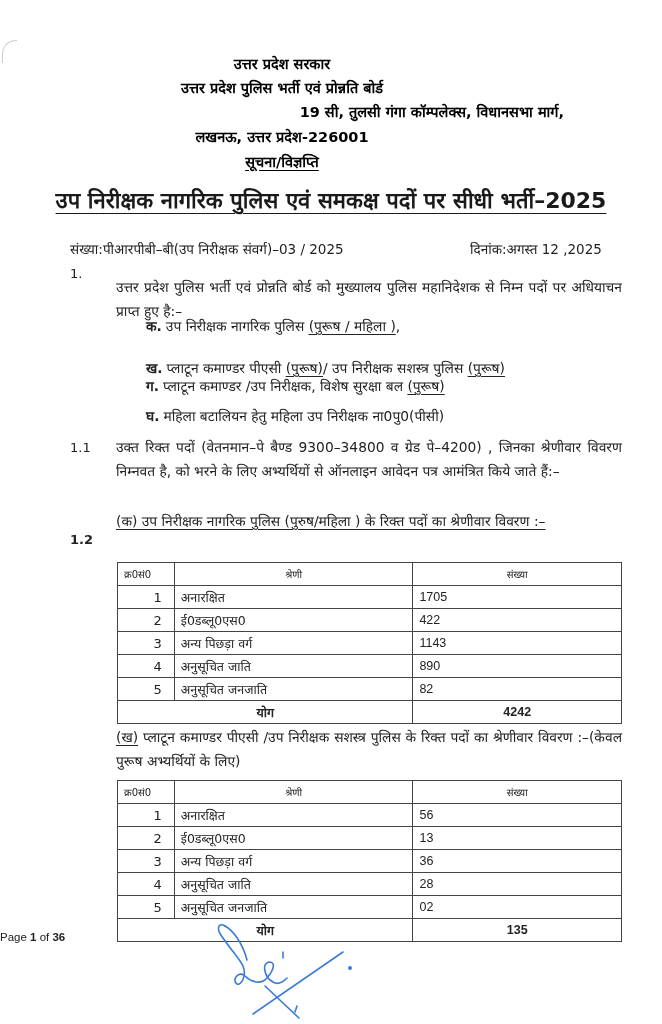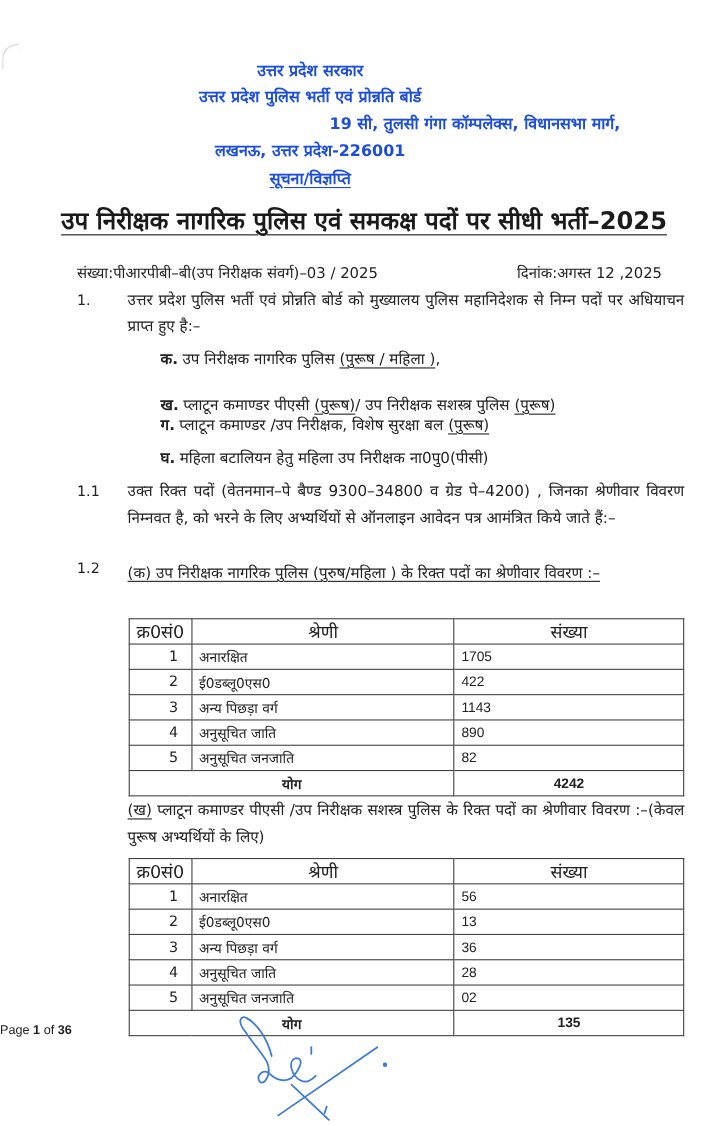--- a/index.html
+++ b/index.html
@@ -1,33 +1,33 @@
 <!DOCTYPE html>
 <html><head>
 <meta charset="utf-8">
 <style>
   html, body { margin: 0; padding: 0; }
   body {
     width: 662px; height: 1024px; background: #ffffff; position: relative; overflow: hidden;
     font-family: "DejaVu Sans", "Liberation Sans", sans-serif; color: #1a1a1a;
   }
   .abs { position: absolute; }
-  .center-line { position: absolute; left: 0; width: 564px; text-align: center; font-size: 14.5px; font-weight: bold; color: #1d4ed8; white-space: nowrap; }
+  .center-line { position: absolute; left: 0; width: 564px; text-align: center; font-size: 14.5px; font-weight: bold; color: #000000; white-space: nowrap; }
   .u { text-decoration: underline; text-underline-offset: 3px; }
   .title { position: absolute; left: 0; width: 662px; text-align: center; top: 184px; font-size: 22px; font-weight: bold; white-space: nowrap; }
   .title span { text-decoration: underline; text-underline-offset: 5px; text-decoration-thickness: 1px; }
   .txt { font-size: 13.5px; line-height: 23px; color: #222; white-space: nowrap; }
   .num { position: absolute; left: 70px; font-size: 13px; color: #222; }
   .para { position: absolute; left: 116px; width: 506px; font-size: 13.8px; line-height: 24px; color: #222; text-align: justify; }
   .subitem { position: absolute; left: 146px; font-size: 13.8px; color: #222; white-space: nowrap; }
   .subitem b { font-weight: bold; margin-right: 4px; }
   .ul { text-decoration: underline; text-underline-offset: 3px; }
   table.cat { position: absolute; border-collapse: collapse; font-size: 12.5px; color: #222; }
   table.cat td, table.cat th { border: 1px solid #444; padding: 0 6px; height: 22px; font-weight: normal; }
-  table.cat th { font-size: 16px; }
+  table.cat th { font-size: 10px; }
   table.cat td.sn { text-align: right; width: 38px; padding-right: 12px; font-size: 13px; }
   table.cat td.cat-name { width: 228px; text-align: left; }
   table.cat td.cnt { width: 198px; font-family: "Liberation Sans", sans-serif; font-size: 12.5px; }
   table.cat td.total-label { text-align: center; font-weight: bold; }
   table.cat td.total-val { text-align: center; font-weight: bold; font-family: "Liberation Sans", sans-serif; }
   .page-footer { position: absolute; top: 931px; left: 0; width: 586px; text-align: left; font-family: "Liberation Sans", sans-serif; font-size: 11.5px; color: #222; }
   .page-footer b { font-weight: bold; }
   .corner-mark { position: absolute; left: 2px; top: 40px; width: 14px; height: 22px; border-left: 1.5px solid #cfcfcf; border-top: 1.5px solid #cfcfcf; border-radius: 14px 0 0 0; }
 </style>
 </head>
@@ -40,39 +40,39 @@
 <div class="center-line" style="top:101px;text-align:right;">19 सी, तुलसी गंगा कॉम्पलेक्स, विधानसभा मार्ग,</div>
 <div class="center-line" style="top:126px;">लखनऊ, उत्तर प्रदेश-226001</div>
 <div class="center-line u" style="top:151px;">सूचना/विज्ञप्ति</div>
 
 <div class="title"><span>उप निरीक्षक नागरिक पुलिस  एवं समकक्ष पदों पर सीधी भर्ती–2025</span></div>
 
 <div class="abs txt" style="left:70px; top:238px;">संख्या:पीआरपीबी–बी(उप निरीक्षक संवर्ग)–03 / 2025</div>
 <div class="abs txt" style="left:470px; top:238px;">दिनांक:अगस्त 12 ,2025</div>
 
 <div class="num" style="top:266px;">1.</div>
-<div class="para" style="top:261px;">उत्तर प्रदेश पुलिस भर्ती एवं प्रोन्नति बोर्ड को मुख्यालय पुलिस महानिदेशक से निम्न पदों पर अधियाचन प्राप्त हुए है:–</div>
+<div class="para" style="top:275px;">उत्तर प्रदेश पुलिस भर्ती एवं प्रोन्नति बोर्ड को मुख्यालय पुलिस महानिदेशक से निम्न पदों पर अधियाचन प्राप्त हुए है:–</div>
 
 <div class="subitem" style="top:316px;">
   <b>क.</b><span>उप निरीक्षक नागरिक पुलिस </span><span class="ul">(पुरूष / महिला )</span><span>,</span>
 </div>
 <div class="subitem" style="top:346px;margin-top:12px;">
   <b>ख.</b><span>प्लाटून कमाण्डर पीएसी </span><span class="ul">(पुरूष)</span><span>/  उप निरीक्षक सशस्त्र पुलिस </span><span class="ul">(पुरूष)</span>
 </div>
 <div class="subitem" style="top:376px;">
   <b>ग.</b><span>प्लाटून कमाण्डर /उप निरीक्षक, विशेष सुरक्षा बल </span><span class="ul">(पुरूष)</span>
 </div>
 <div class="subitem" style="top:406px;">
   <b>घ.</b><span>महिला बटालियन हेतु महिला उप निरीक्षक ना0पु0(पीसी)</span>
 </div>
 
 <div class="num" style="top:440px;">1.1</div>
 <div class="para" style="top:435px;">उक्त रिक्त पदों (वेतनमान–पे बैण्ड 9300–34800 व ग्रेड पे–4200) , जिनका श्रेणीवार विवरण निम्नवत है, को भरने के लिए अभ्यर्थियों से ऑनलाइन आवेदन पत्र आमंत्रित किये जाते हैं:–</div>
 
-<div class="num" style="top:510px;">1.2</div>
+<div class="num" style="top:532px;font-weight:bold;">1.2</div>
 <div class="para ul" style="top:509px; font-weight:normal;">(क) उप निरीक्षक नागरिक पुलिस (पुरुष/महिला ) के रिक्त पदों का  श्रेणीवार विवरण :–</div>
 
 <table class="cat" style="left:117px; top:562px; width:505px;">
   <tbody>
       <tr>
     <th style="text-align:left; width:38px;">क्र0सं0</th>
     <th>श्रेणी</th>
     <th>संख्या</th>
   </tr>
   <tr>

